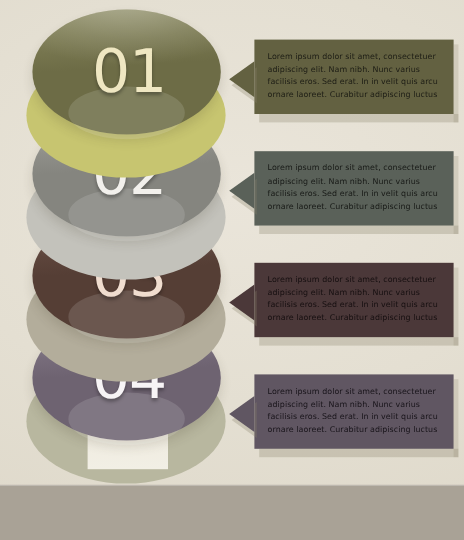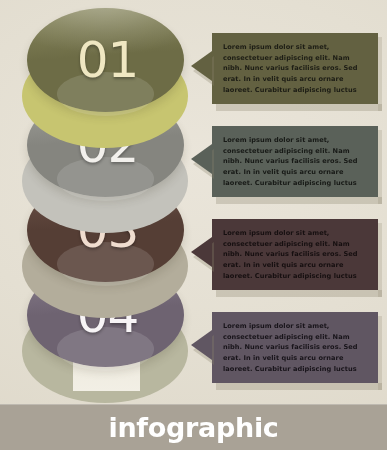--- a/index.html
+++ b/index.html
@@ -151,21 +151,21 @@
     width: 0;
     height: 0;
     border-top: 15px solid transparent;
     border-bottom: 15px solid transparent;
     border-right: 21px solid rgba(140,132,110,0.30);
   }
   .callout .body {
     position: relative;
     font-size: 6.6px;
     line-height: 1.62;
-    font-weight: bold;
+    font-weight: normal;
     letter-spacing: 0.05px;
   }
 
   
   #footer {
     position: absolute;
     left: 0;
     bottom: 0;
     width: 387px;
     height: 46px;
@@ -260,16 +260,15 @@
       <div class="shadow-strip"></div>
       <div class="arrow-shadow"></div>
       <div class="arrow" style="border-right-color: rgb(96, 86, 98);"></div>
       <div class="body" style="color: rgb(24, 20, 26);">Lorem ipsum dolor sit amet, consectetuer adipiscing elit. Nam nibh. Nunc varius facilisis eros. Sed erat. In in velit quis arcu ornare laoreet. Curabitur adipiscing luctus</div>
     </div>
 
   </div>
 
   <div id="footer" style="background: rgb(169, 162, 150);">
     <div class="topline"></div>
-    <div class="label" style="color: rgb(255, 255, 255);">infographic</div>
   </div>
 
 </div>
 
 </body></html>

